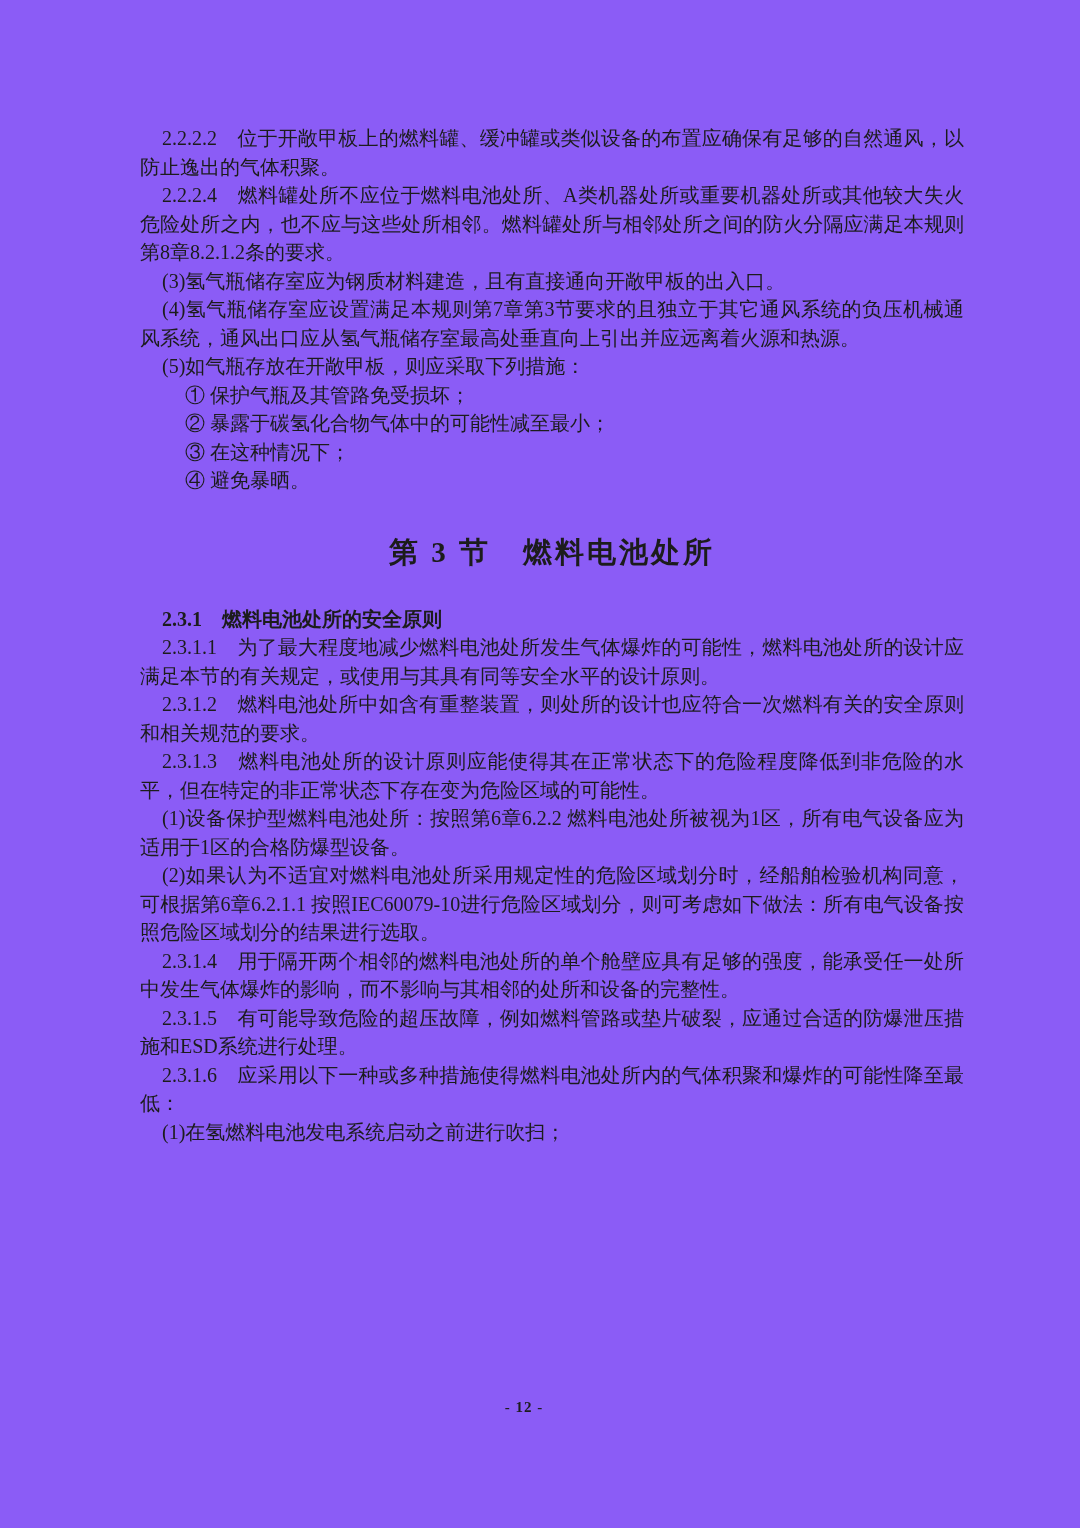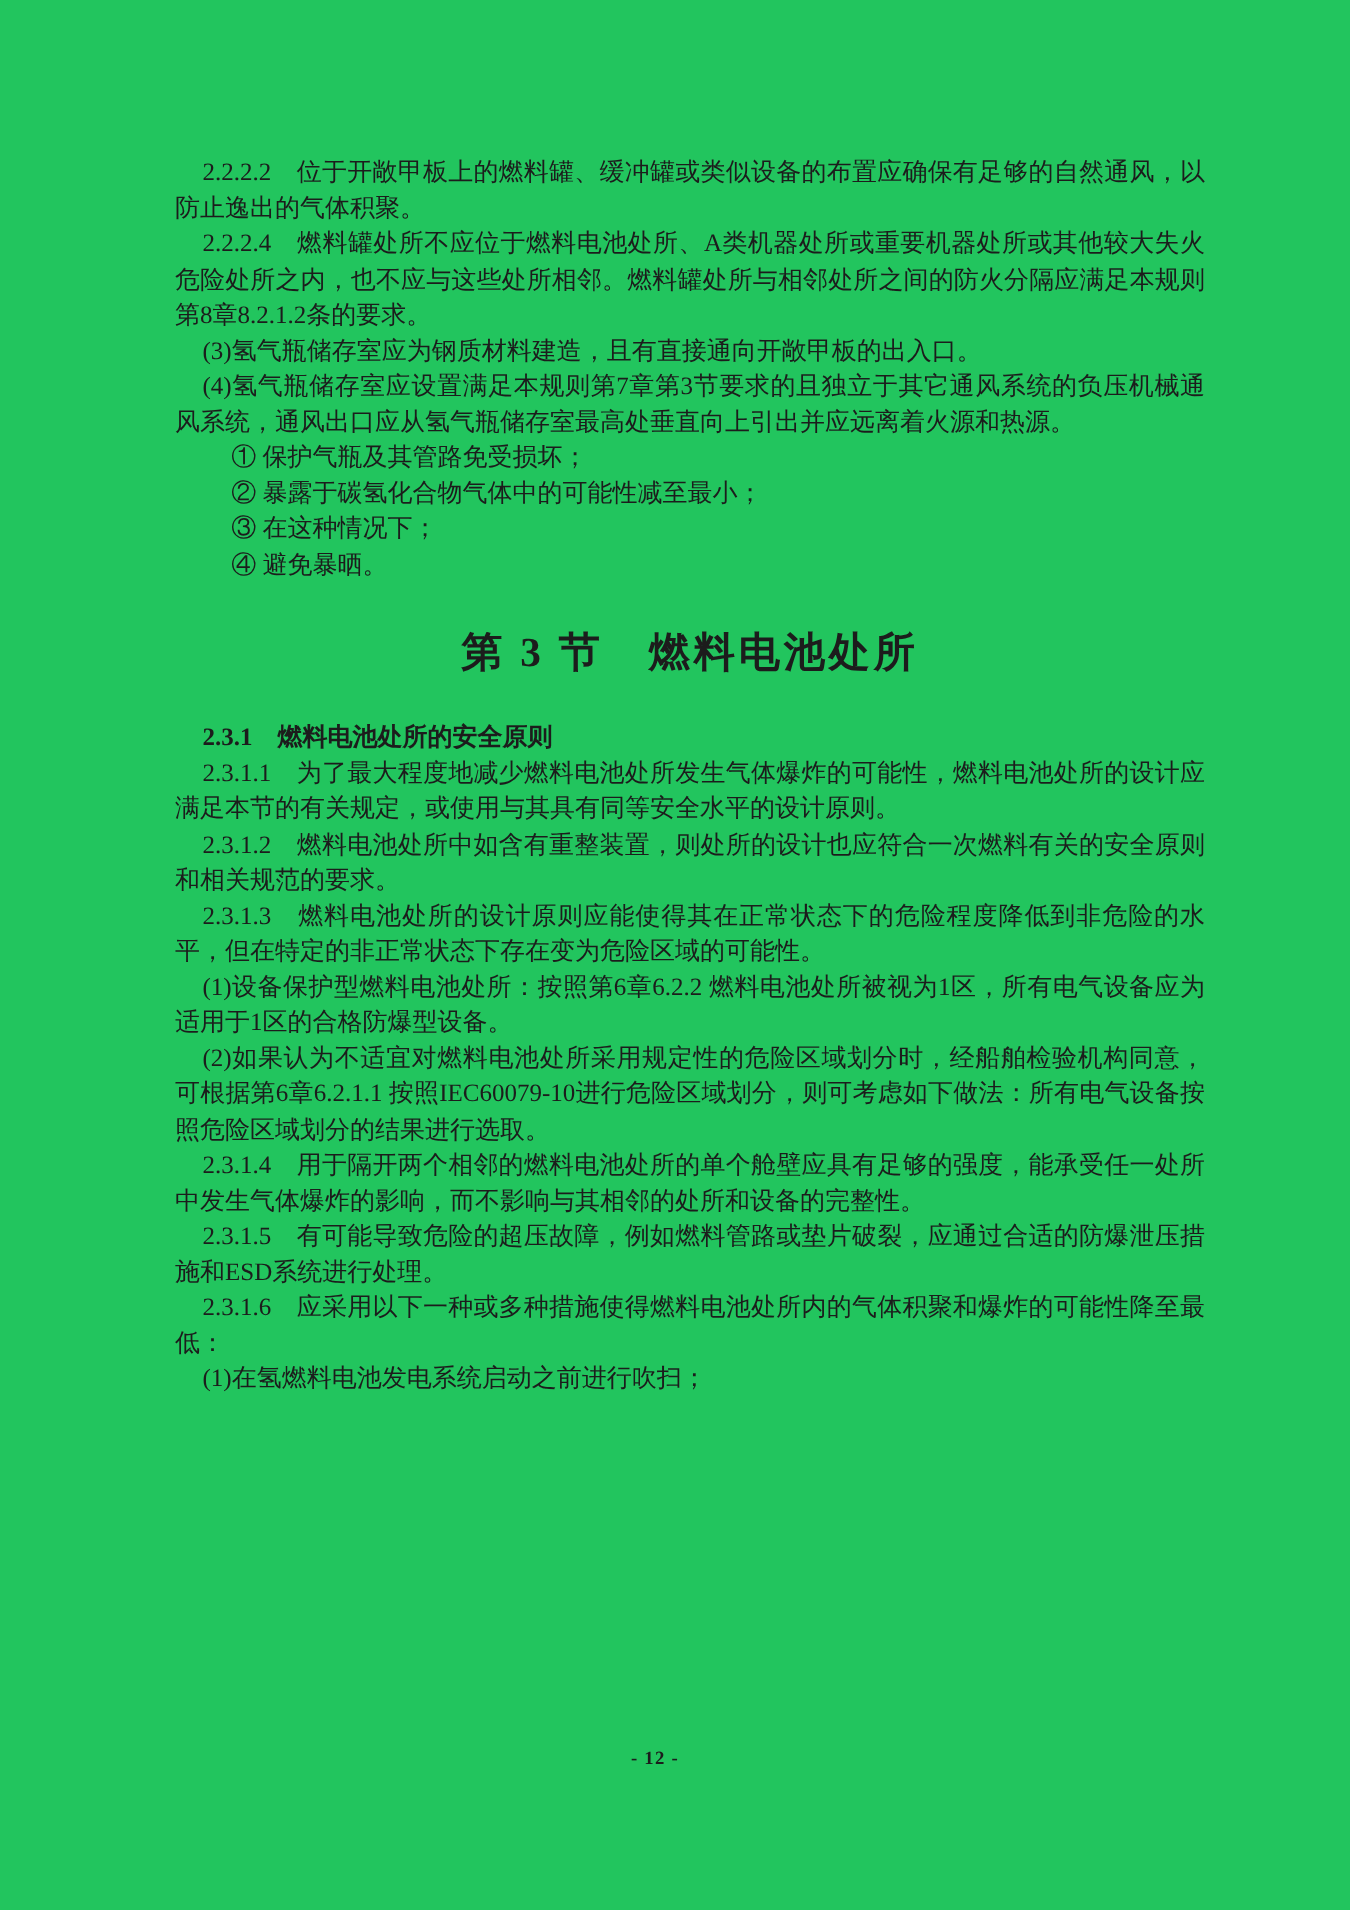--- a/index.html
+++ b/index.html
@@ -2,21 +2,21 @@
 <html><head>
 <meta charset="utf-8">
 <style>
   * { margin: 0; padding: 0; box-sizing: border-box; }
   html, body { background: #ffffff; }
 
   .page {
     position: relative;
     width: 1080px;
     height: 1528px;
-    background: #22c55e;
+    background: #8b5cf6;
     color: #1c1c1c;
     font-family: "Liberation Serif", "DejaVu Serif", serif;
     overflow: hidden;
   }
 
   .content {
     position: absolute;
     left: 140px;
     top: 124px;
     width: 824px;
@@ -24,21 +24,21 @@
     line-height: 28.5px;
     text-align: justify;
   }
 
   p.para { text-indent: 22px; }
 
   p.measure { text-indent: 45px; }
 
   .section-heading {
     margin: 34px 0 30px 0;
-    font-size: 33px;
+    font-size: 29px;
     line-height: 46px;
     font-weight: bold;
     text-align: center;
     letter-spacing: 3px;
     text-indent: 0;
   }
 
   .subheading { font-weight: bold; }
 
   .footer {
@@ -58,20 +58,21 @@
 <body>
 
 <div class="page">
   <div class="content">
 
     <p class="para">2.2.2.2　位于开敞甲板上的燃料罐、缓冲罐或类似设备的布置应确保有足够的自然通风，以防止逸出的气体积聚。</p>
     <p class="para">2.2.2.4　燃料罐处所不应位于燃料电池处所、A类机器处所或重要机器处所或其他较大失火危险处所之内，也不应与这些处所相邻。燃料罐处所与相邻处所之间的防火分隔应满足本规则第8章8.2.1.2条的要求。</p>
 
     <p class="para">(3)氢气瓶储存室应为钢质材料建造，且有直接通向开敞甲板的出入口。</p>
     <p class="para">(4)氢气瓶储存室应设置满足本规则第7章第3节要求的且独立于其它通风系统的负压机械通风系统，通风出口应从氢气瓶储存室最高处垂直向上引出并应远离着火源和热源。</p>
+    <p class="para">(5)如气瓶存放在开敞甲板，则应采取下列措施：</p>
 
     <p class="para measure">① 保护气瓶及其管路免受损坏；</p>
     <p class="para measure">② 暴露于碳氢化合物气体中的可能性减至最小；</p>
     <p class="para measure">③ 在这种情况下；</p>
     <p class="para measure">④ 避免暴晒。</p>
 
     <p class="section-heading">第 3 节　燃料电池处所</p>
 
     <p class="para subheading">2.3.1　燃料电池处所的安全原则</p>
 

